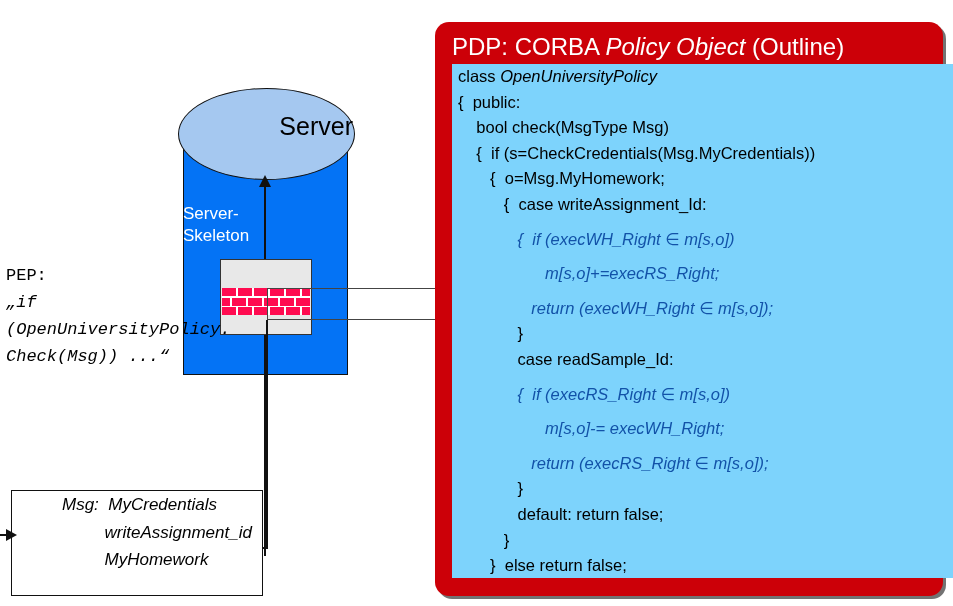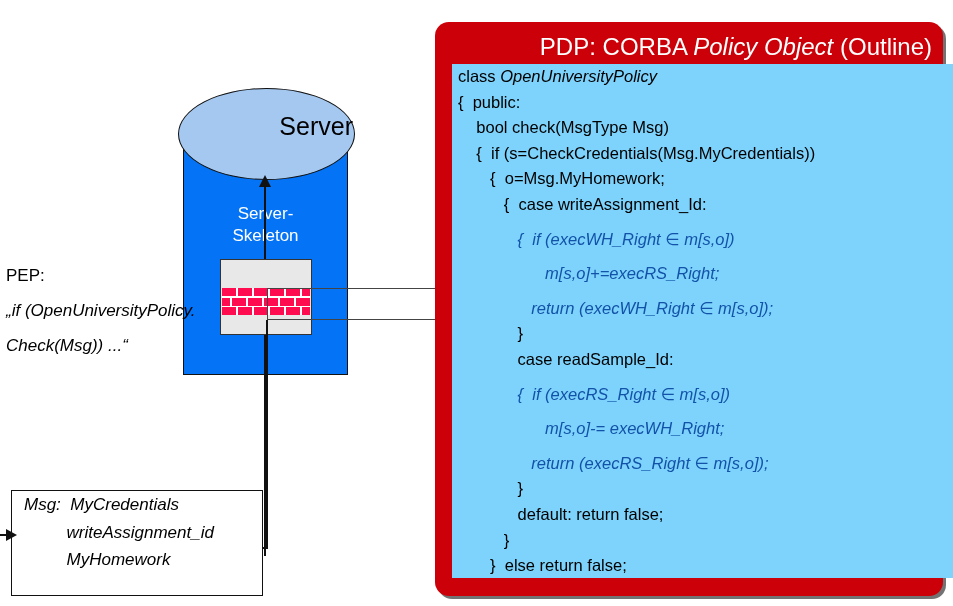--- a/index.html
+++ b/index.html
@@ -4,38 +4,38 @@
 <style>
   html,body{margin:0;padding:0;background:#ffffff;}
   body{width:953px;height:606px;position:relative;overflow:hidden;
        font-family:"Liberation Sans","DejaVu Sans",sans-serif;color:#000;}
 
   
   #pdp-panel{position:absolute;left:435px;top:22px;width:508px;height:574px;
              background:#CC0008;border-radius:14px;
              box-shadow:3px 3px 0 rgba(0,0,0,.55);}
   #pdp-title{position:absolute;left:452px;top:30px;width:480px;height:34px;
-             color:#ffffff;font-size:24px;line-height:34px;white-space:nowrap;text-align:right;}
+             color:#ffffff;font-size:24px;line-height:34px;white-space:nowrap;}
   #pdp-title .it{font-style:italic;}
 
   #pdp-code{position:absolute;left:452px;top:64px;width:536px;height:514px;
             background:#7dd3fc;overflow:hidden;}
   .code-line{white-space:pre;font-size:16.5px;line-height:25.6px;
              height:25.6px;color:#000;padding-left:6px;}
   .code-line.blue{color:#1252A8;font-style:italic;margin-top:9px;}
 
   
   #server-body{position:absolute;left:183px;top:130px;width:165px;height:245px;
                background:#0473F5;border-left:1px solid #111;border-right:1px solid #111;
                border-bottom:1px solid #111;box-sizing:border-box;}
   #server-ellipse{position:absolute;left:178px;top:88px;width:175px;height:90px;
                   background:#A5C8F0;border:1.4px solid #111;border-radius:50%;}
   #server-label{position:absolute;left:178px;top:112px;width:175px;text-align:right;
                 font-size:25px;color:#000;}
-  #skeleton-label{position:absolute;left:183px;top:203px;width:165px;text-align:center;
+  #skeleton-label{position:absolute;left:183px;top:203px;width:165px;
                   color:#ffffff;font-size:17px;line-height:22px;}
 
   
   #arrow-up{position:absolute;left:264px;top:177px;width:1.8px;height:379px;background:#111;}
   #arrow-up-head{position:absolute;left:259px;top:175px;width:0;height:0;
                  border-left:6px solid transparent;border-right:6px solid transparent;
                  border-bottom:12px solid #111;}
 
   
   #fw-square{position:absolute;left:220px;top:259px;width:92px;height:76px;
@@ -44,27 +44,27 @@
              background:#ffffff;overflow:hidden;}
   .brick-row{height:8px;margin-bottom:1.5px;position:relative;}
   .brick{position:absolute;top:0;height:8px;background:#FF0B50;}
 
   
   #connector{position:absolute;left:267px;top:288px;width:211px;height:32px;
              border:1.4px solid #444;box-sizing:border-box;background:transparent;}
 
   
   #pep-text{position:absolute;left:6px;top:262px;width:215px;
-            font-size:17px;line-height:27px;}
+            font-size:17px;line-height:27px;font-family:Liberation Mono, monospace;}
   #pep-text .l1{font-style:normal;}
-  #pep-text .it{font-style:italic;margin-top:8px;}
+  #pep-text .it{font-style:italic;}
 
   
   #msg-box{position:absolute;left:11px;top:490px;width:252px;height:106px;
-           background:#ffffff;border:1.6px solid #111;box-sizing:border-box;}
+           background:#ffffff;border:1.6px solid #111;box-sizing:border-box;padding-left:38px;}
   #msg-box .row{font-style:italic;font-size:17px;line-height:27.5px;white-space:pre;
                 padding-left:12px;}
   #msg-in-arrow{position:absolute;left:0px;top:534px;width:14px;height:1.8px;background:#111;}
   #msg-in-head{position:absolute;left:6px;top:529px;width:0;height:0;
                border-top:6px solid transparent;border-bottom:6px solid transparent;
                border-left:11px solid #111;}
   
   #elbow-v{position:absolute;left:266px;top:320px;width:1.6px;height:228px;background:#111;}
   #elbow-h{position:absolute;left:262px;top:547px;width:6px;height:1.6px;background:#111;}
 </style>

